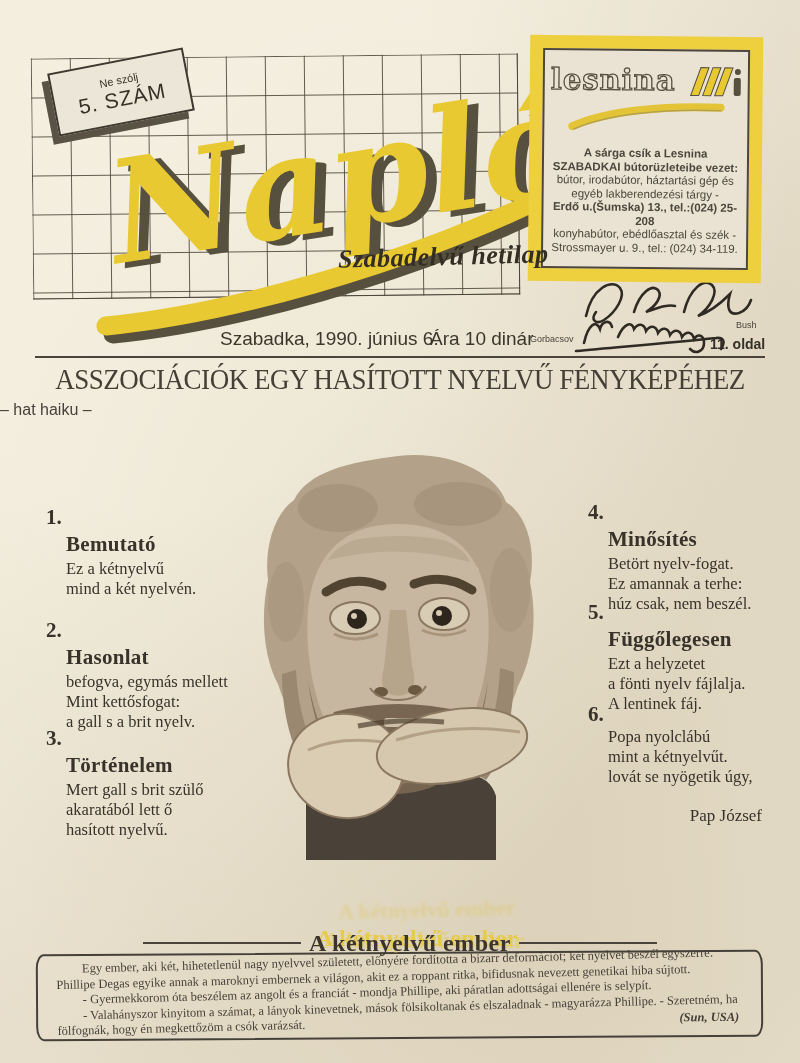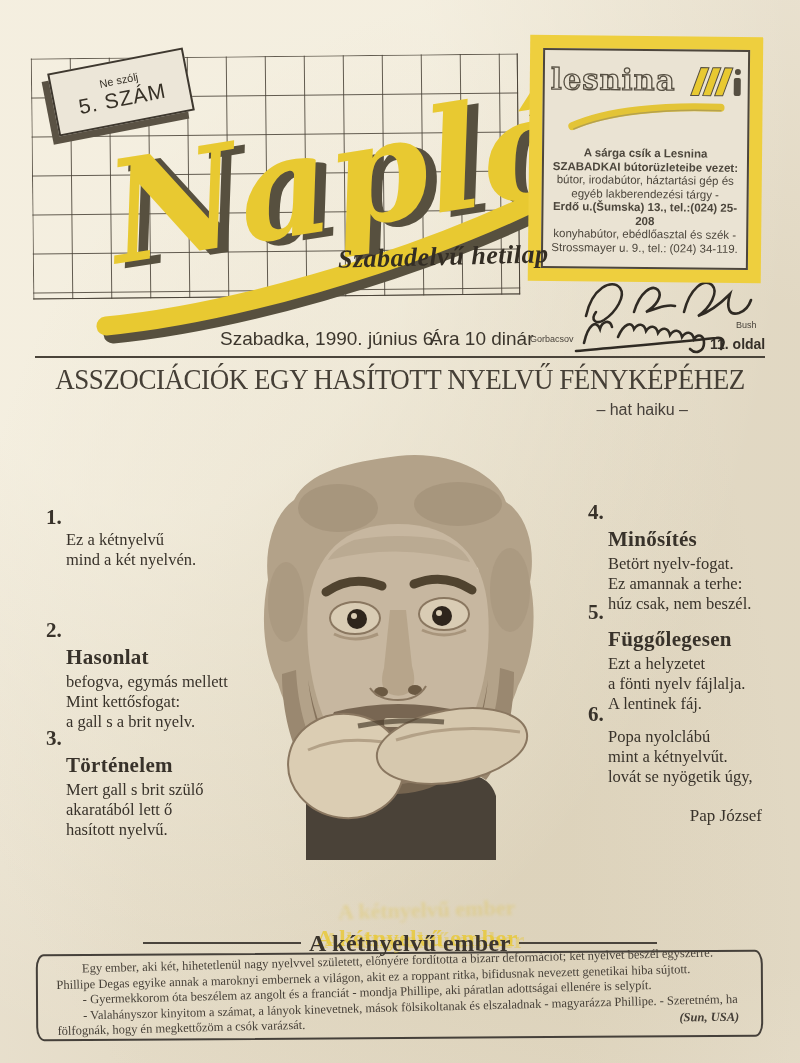--- a/index.html
+++ b/index.html
@@ -60,21 +60,21 @@
   .sig-bush { left:578px; top:270px; }
   .sig-gorb { left:528px; top:303px; }
   .page-ref { position:absolute; left:710px; top:336px; font:bold 14px "Liberation Sans", sans-serif; color:#352f28; }
   
   .headline {
     position:absolute; top:362px; left:0; width:800px; text-align:center;
     font-family:"Liberation Serif", serif; font-size:30px; color:#453f36;
     transform:scaleX(0.9); letter-spacing:-0.5px; white-space:nowrap;
   }
   .subtitle {
-    position:absolute; top:401px; left:0; width:688px; text-align:right;
+    position:absolute; top:401px; left:0; width:688px; text-align:left;
     font-family:"Liberation Sans", sans-serif; font-size:16px; color:#46403a;
   }
   
   .photo { position:absolute; left:238px; top:450px; width:322px; height:410px; }
   
   .haiku { position:absolute; width:215px; color:#38322a; }
   .haiku .num { font-weight:bold; font-size:21px; }
   .haiku h3 { font-size:21px; font-weight:bold; margin:2px 0 2px 20px; letter-spacing:0.3px; }
   .haiku .line { margin-left:20px; font-size:16.5px; line-height:20px; }
   .hk1 { left:46px; top:505px; }
@@ -222,20 +222,21 @@
       <ellipse cx="108" cy="316" rx="58" ry="52" fill="#dbcdb3" stroke="#8a7760" stroke-width="2" transform="rotate(8 108 316)"></ellipse>
       <path d="M70,300 Q100,286 146,292" stroke="#b3a187" stroke-width="3" fill="none"></path>
       <ellipse cx="214" cy="296" rx="76" ry="36" fill="#d6c8ae" stroke="#8a7760" stroke-width="2" transform="rotate(-10 214 296)"></ellipse>
       <path d="M158,290 Q214,272 282,282" stroke="#b3a187" stroke-width="3" fill="none"></path>
     </g>
     <path d="M120,276 Q160,268 206,272" stroke="#4f4230" stroke-width="5" fill="none" opacity="0.7"></path>
   </svg>
 
   <div class="haiku hk1">
     <div class="num">1.</div>
+    <h3>Bemutató</h3>
     <div class="line">Ez a kétnyelvű</div>
     <div class="line">mind a két nyelvén.</div>
   </div>
   <div class="haiku hk2">
     <div class="num">2.</div>
     <h3>Hasonlat</h3>
     <div class="line">befogva, egymás mellett</div>
     <div class="line">Mint kettősfogat:</div>
     <div class="line">a gall s a brit nyelv.</div>
   </div>

